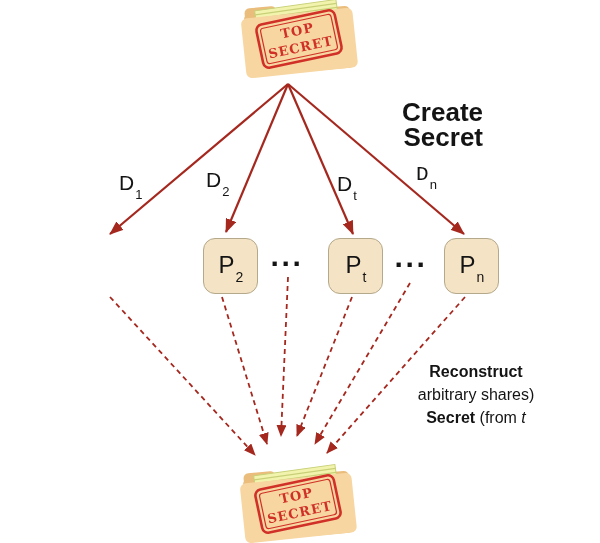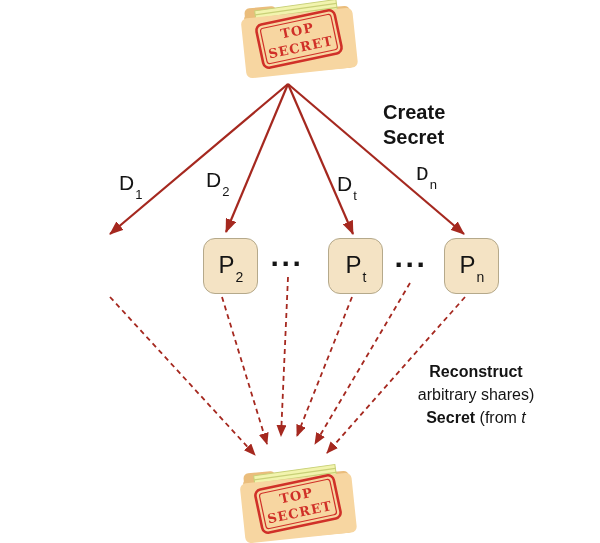--- a/index.html
+++ b/index.html
@@ -75,22 +75,22 @@
     width: 50px; height: 28px;
     font-size: 30px; font-weight: bold;
     line-height: 26px;
     text-align: center;
     letter-spacing: 1px;
     color: var(--text);
   }
   .caption-create {
     position: absolute;
     left: 383px; top: 100px; width: 100px;
-    font-size: 20px; font-weight: bold; line-height: 25px;
-    text-align: left;
+    font-size: 26px; font-weight: bold; line-height: 25px;
+    text-align: right;
     color: var(--text);
   }
   .caption-reconstruct {
     position: absolute;
     left: 386px; top: 360px; width: 180px;
     font-size: 16px; line-height: 23px;
     text-align: center;
     color: var(--text);
   }
   .caption-reconstruct .b { font-weight: bold; }

